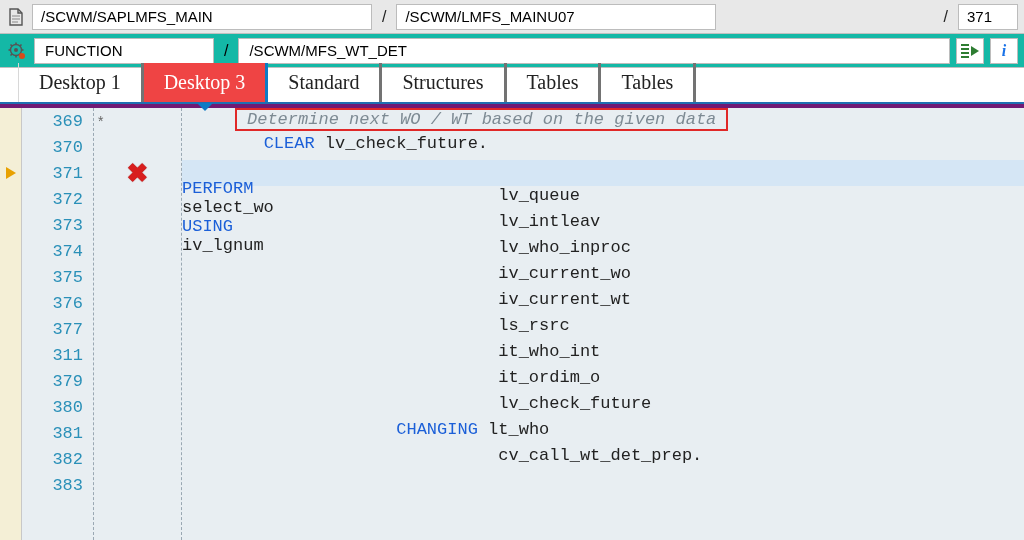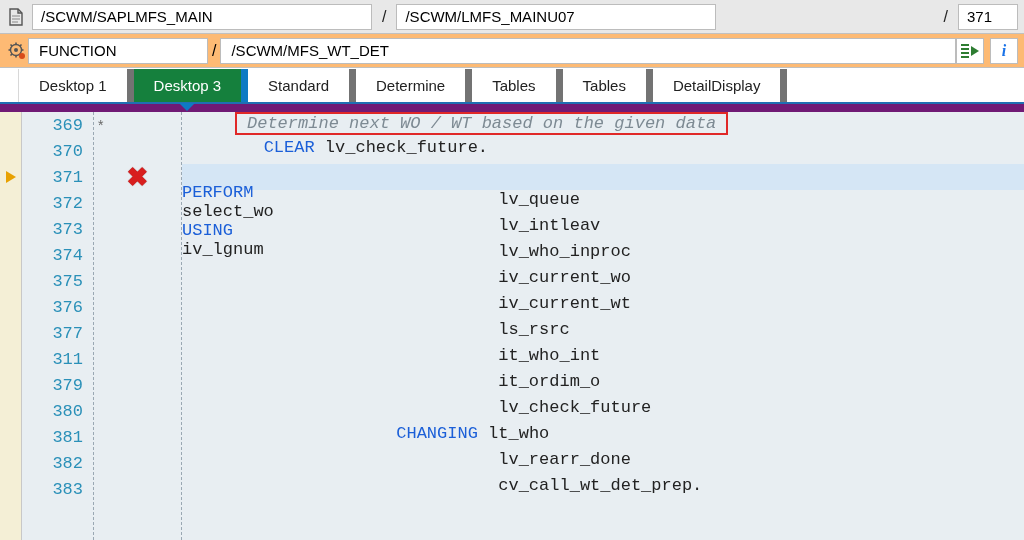--- a/index.html
+++ b/index.html
@@ -39,22 +39,23 @@
   .topbar .num-box {
     background:#fff; border:1px solid #bcbcbc;
     width:60px; height:26px; display:flex; align-items:center; justify-content:flex-start;
     padding:0 8px; font-size:15px;
   }
 
   
   .secondbar {
     display:flex; align-items:center;
     padding: 4px 6px;
-    background:#fdba74;
+    background:#14b8a6;
     border-bottom:1px solid #c0c0c0;
+    gap:6px;
     height:34px;
   }
   .secondbar .gearwrap { width:22px; display:flex; align-items:center; justify-content:center; }
   .secondbar .field {
     background:#fff; border:1px solid #bcbcbc;
     height:26px; padding:0 10px;
     display:flex; align-items:center; font-size:15px;
   }
   .secondbar .sep { padding:0 4px; font-size:16px; }
   .secondbar .rightbtns { display:flex; gap:6px; margin-left:auto; }
@@ -74,49 +75,50 @@
   .tabstrip {
     display:flex;
     align-items:flex-end;
     background:#fff;
     border-bottom:2px solid #1f6fb2;
     height:36px;
     padding-left:18px;
   }
   .tab {
     padding:8px 20px;
-    font-size:15px;
+    font-size:20px;
     color:#222;
-    border-right:7px solid #737373;
+    border-right:3px solid #737373;
     cursor:default;
     position:relative;
+    font-family:Liberation Serif, serif;
   }
   .tab:first-child { border-left:1px solid #d8d8d8; }
   .tab.active {
-    background:#15803d;
+    background:#ef4444;
     color:#fff;
     border-color:#0e7ac4;
   }
   .tab.active::after {
     content:"";
     position:absolute;
     bottom:-9px; left:50%;
     transform:translateX(-50%);
     width:0;height:0;
     border-left:8px solid transparent;
     border-right:8px solid transparent;
     border-top:8px solid #0e7ac4;
   }
 
   
   .editorwrap {
     display:flex;
     height: calc(540px - 34px - 34px - 36px);
     background:#a16207;
-    border-top:8px solid #701a75;
+    border-top:4px solid #701a75;
   }
   .marker-col {
     width:22px;
     background:#f4efd6;
     border-right:1px solid #c8c8c8;
   }
   .marker-col .mark-row { height:26px; display:flex; align-items:center; justify-content:center;}
   .gutter {
     width:72px;
     background:#e8eef2;
@@ -237,24 +239,23 @@
     <div class="toolbtn">
       <span class="info-i">i</span>
     </div>
   </div>
 </div>
 
 <div class="tabstrip">
   <div class="tab">Desktop 1</div>
   <div class="tab active">Desktop 3</div>
   <div class="tab">Standard</div>
-  <div class="tab">Determine</div>
+  <div class="tab">Structures</div>
   <div class="tab">Tables</div>
   <div class="tab">Tables</div>
-  <div class="tab">DetailDisplay</div>
 </div>
 
 <div class="editorwrap">
   <div class="marker-col" id="marker-col">
       <div class="mark-row"></div>
       <div class="mark-row"></div>
       <div class="mark-row">
         <div class="arrow-right"></div>
       </div>
       <div class="mark-row"></div>
@@ -315,16 +316,15 @@
       <div class="cline"><span>                               </span><span class="tok-plain">lv_queue</span></div>
       <div class="cline"><span>                               </span><span class="tok-plain">lv_intleav</span></div>
       <div class="cline"><span>                               </span><span class="tok-plain">lv_who_inproc</span></div>
       <div class="cline"><span>                               </span><span class="tok-plain">iv_current_wo</span></div>
       <div class="cline"><span>                               </span><span class="tok-plain">iv_current_wt</span></div>
       <div class="cline"><span>                               </span><span class="tok-plain">ls_rsrc</span></div>
       <div class="cline"><span>                               </span><span class="tok-plain">it_who_int</span></div>
       <div class="cline"><span>                               </span><span class="tok-plain">it_ordim_o</span></div>
       <div class="cline"><span>                               </span><span class="tok-plain">lv_check_future</span></div>
       <div class="cline"><span>                     </span><span class="tok-kw">CHANGING </span><span class="tok-plain">lt_who</span></div>
-      <div class="cline"><span>                               </span><span class="tok-plain">lv_rearr_done</span></div>
       <div class="cline"><span>                               </span><span class="tok-plain">cv_call_wt_det_prep.</span></div>
     </div>
 </div>
 
 </body></html>

